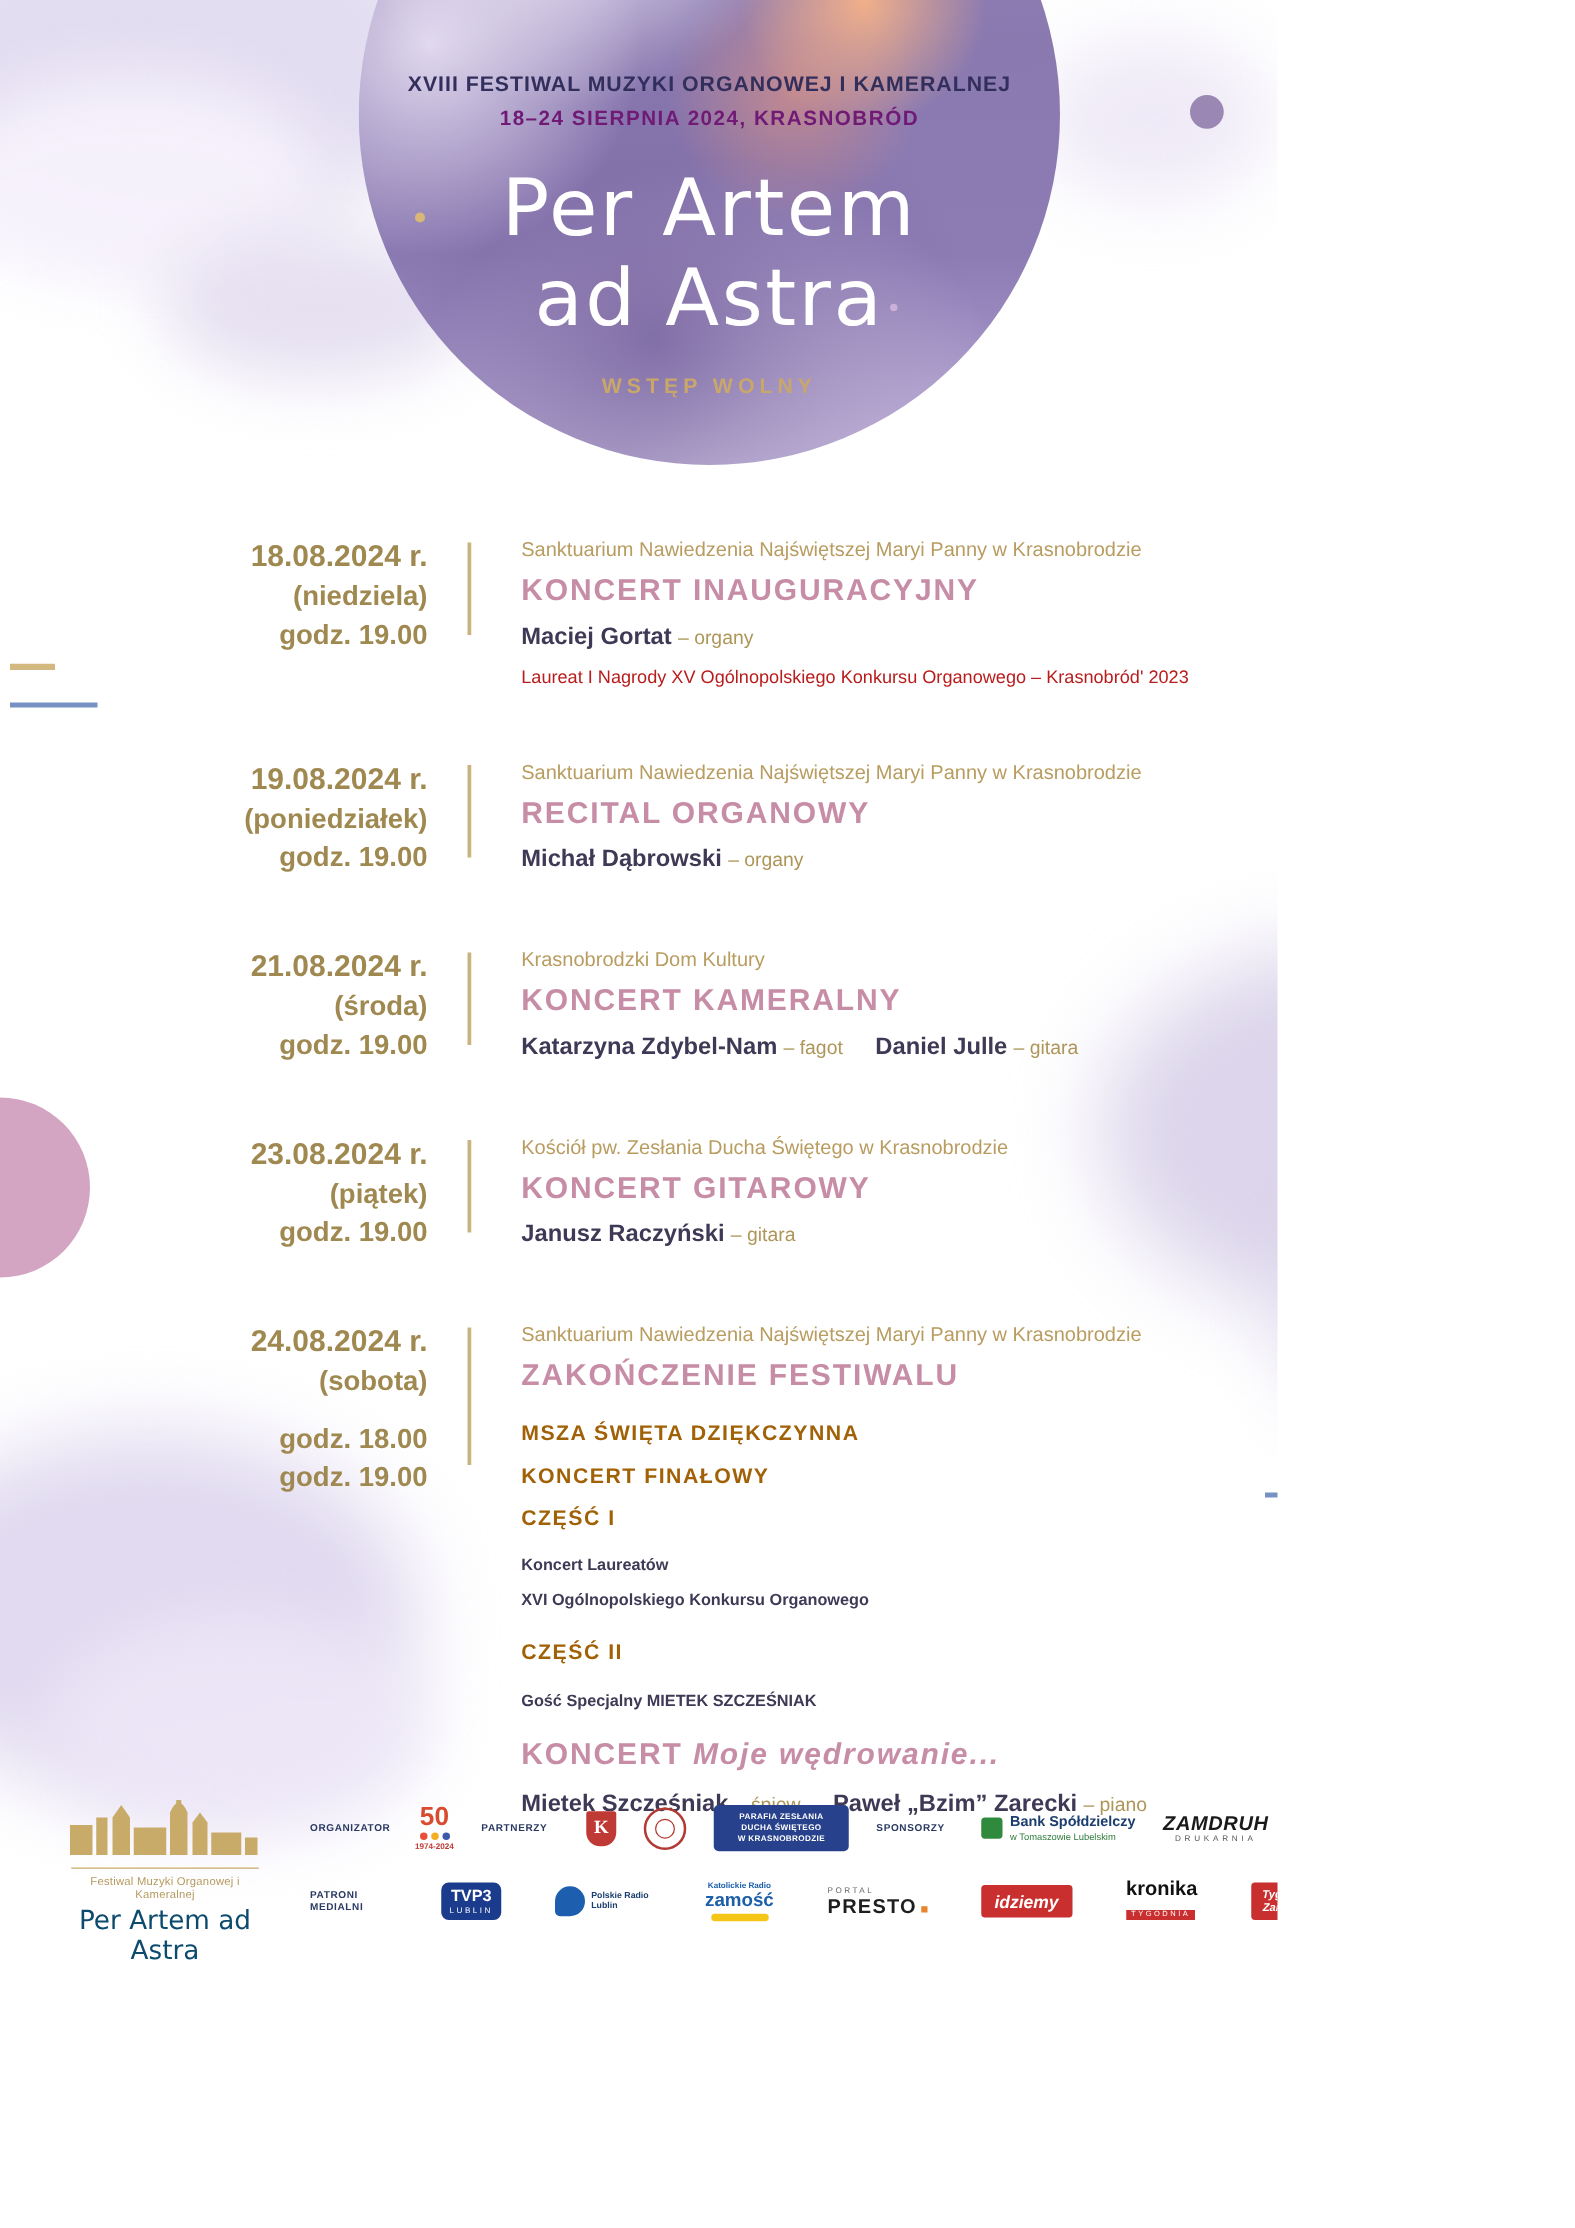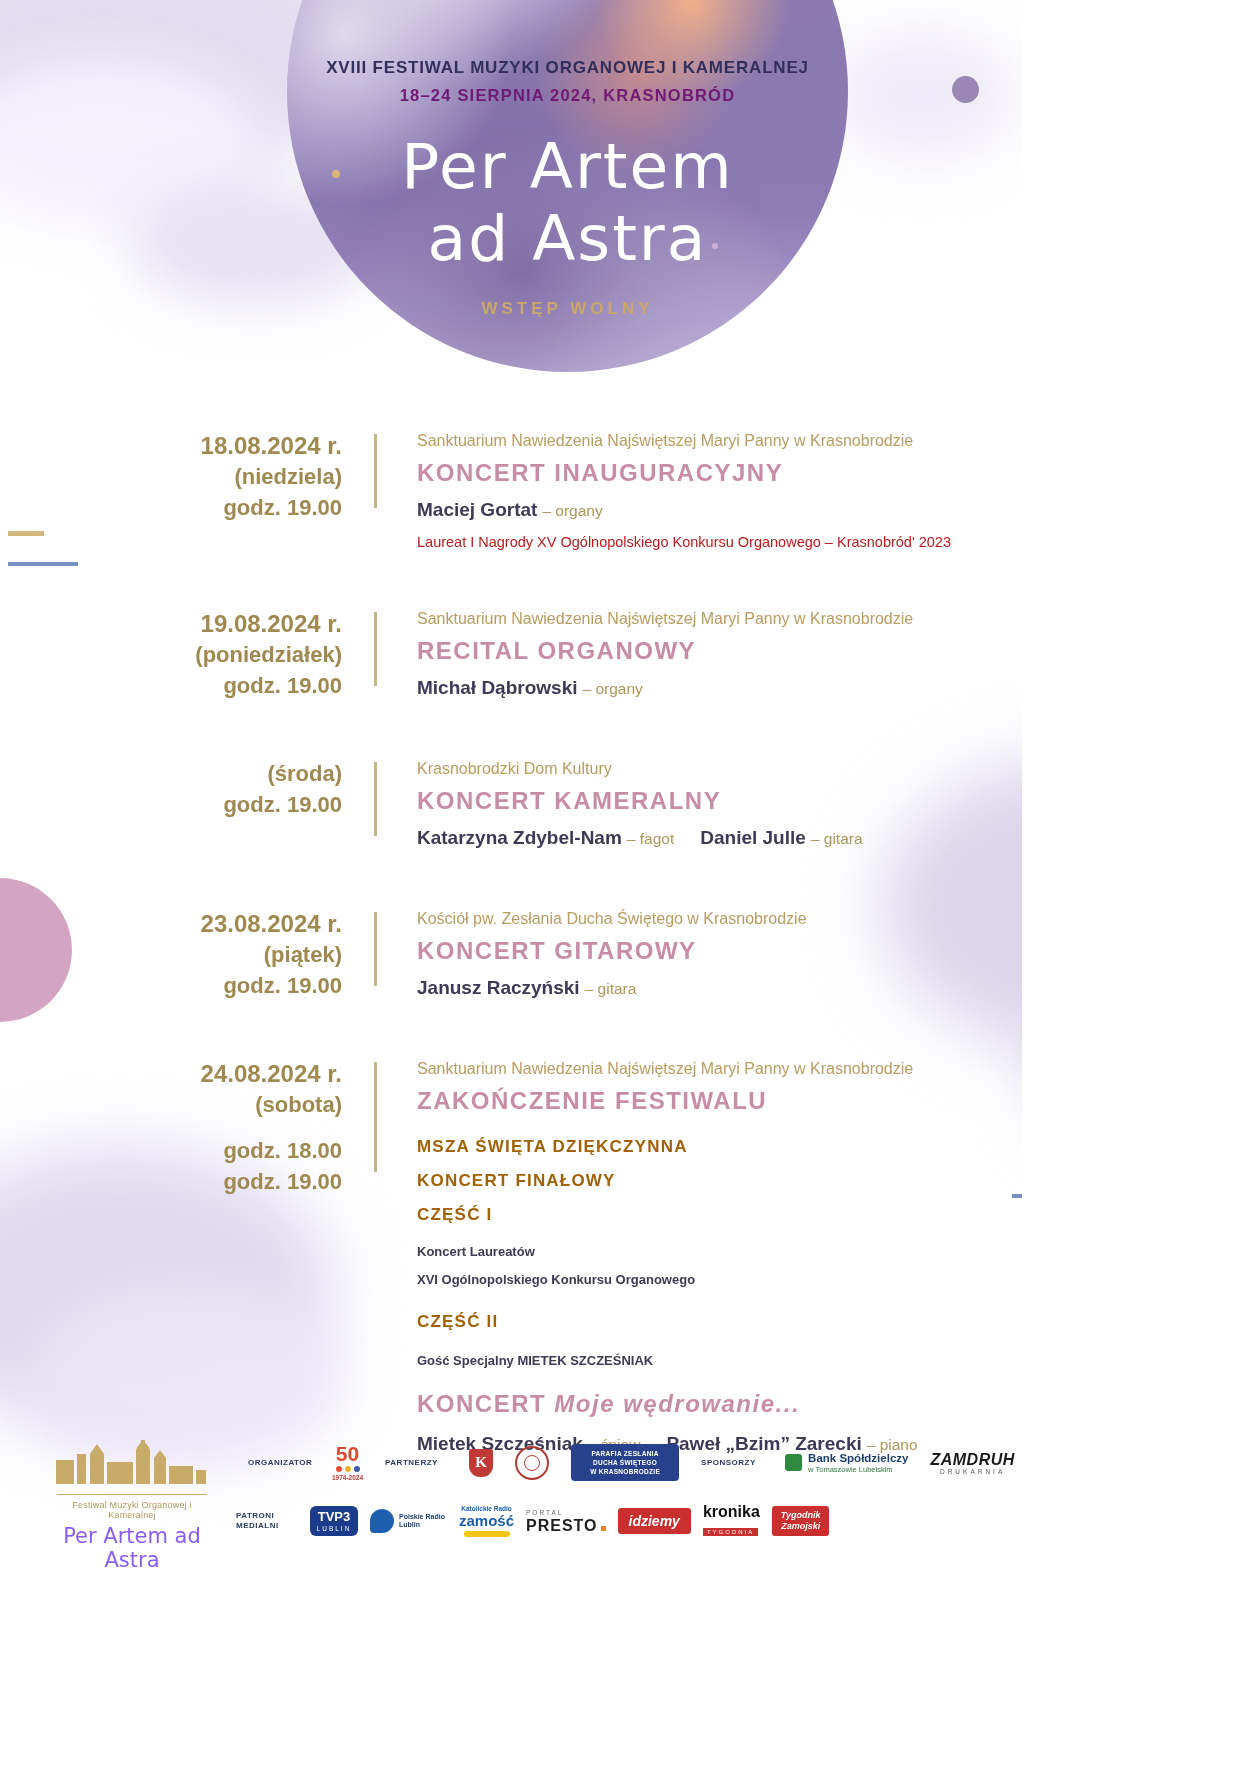--- a/index.html
+++ b/index.html
@@ -81,25 +81,25 @@
   .e5-lau2  { margin-bottom:15px; }
   .e5-cz2   { margin-bottom:13px; }
   .e5-gosc  { margin-bottom:15px; }
   .e5-final { margin-bottom:13px; }
 
   
   .footer-brand { position:absolute; left:48px; top:1424px; width:168px; text-align:center; z-index:5; }
   .skyline { display:block; margin:0 auto; }
   .brand-rule { width:150px; height:1px; background:#c9ab69; margin:6px auto 5px auto; }
   .brand-small { font-size:9px; color:#b4995e; letter-spacing:0.2px; }
-  .brand-name { margin-top:4px; font-size:21px; color:#8b5cf6; font-family:"DejaVu Sans", sans-serif; }
+  .brand-name { margin-top:4px; font-size:21px; color:#0c4a6e; font-family:"DejaVu Sans", sans-serif; }
 
   .strip { position:absolute; display:flex; align-items:center; z-index:5; }
   .row1 { left:248px; top:1444px; width:820px; gap:22px; }
-  .row2 { left:236px; top:1504px; width:820px; gap:12px; }
+  .row2 { left:248px; top:1504px; width:820px; gap:43px; }
   .strip-label { width:62px; flex:none; font-size:8px; font-weight:bold; color:#2a3a63; letter-spacing:0.5px; line-height:10px; }
 
   .logo-kdk { text-align:center; flex:none; }
   .kdk-50 { font-size:21px; font-weight:bold; color:#d84b2f; line-height:20px; }
   .kdk-dots { display:flex; justify-content:center; gap:3px; margin:2px 0; }
   .kdk-dots i { width:6px; height:6px; border-radius:50%; display:block; }
   .kdk-dots i:nth-child(1){ background:#e94f37; } .kdk-dots i:nth-child(2){ background:#f2b124; } .kdk-dots i:nth-child(3){ background:#3d5aa9; }
   .kdk-sub { font-size:6.5px; font-weight:bold; color:#c03a35; }
 
   .logo-crest { width:24px; height:28px; flex:none; background:#c03a35; color:#fff; font-weight:bold; font-size:15px;
@@ -216,20 +216,21 @@
         <div class="venue">Sanktuarium Nawiedzenia Najświętszej Maryi Panny w Krasnobrodzie</div>
         <h2 class="etitle">RECITAL ORGANOWY</h2>
         <div class="performers">
           <span class="pname">Michał Dąbrowski</span><span class="role">– organy</span>
         </div>
       </div>
     </section>
 
     <section class="event">
       <div class="event-left">
+        <div class="date">21.08.2024 r.</div>
         <div class="day">(środa)</div>
         <div class="time">godz. 19.00</div>
       </div>
       <div class="divider"></div>
       <div class="event-right">
         <div class="venue">Krasnobrodzki Dom Kultury</div>
         <h2 class="etitle">KONCERT KAMERALNY</h2>
         <div class="performers">
           <span class="pname">Katarzyna Zdybel-Nam</span><span class="role">– fagot</span><span class="pgap"></span><span class="pname">Daniel Julle</span><span class="role">– gitara</span>
         </div>

